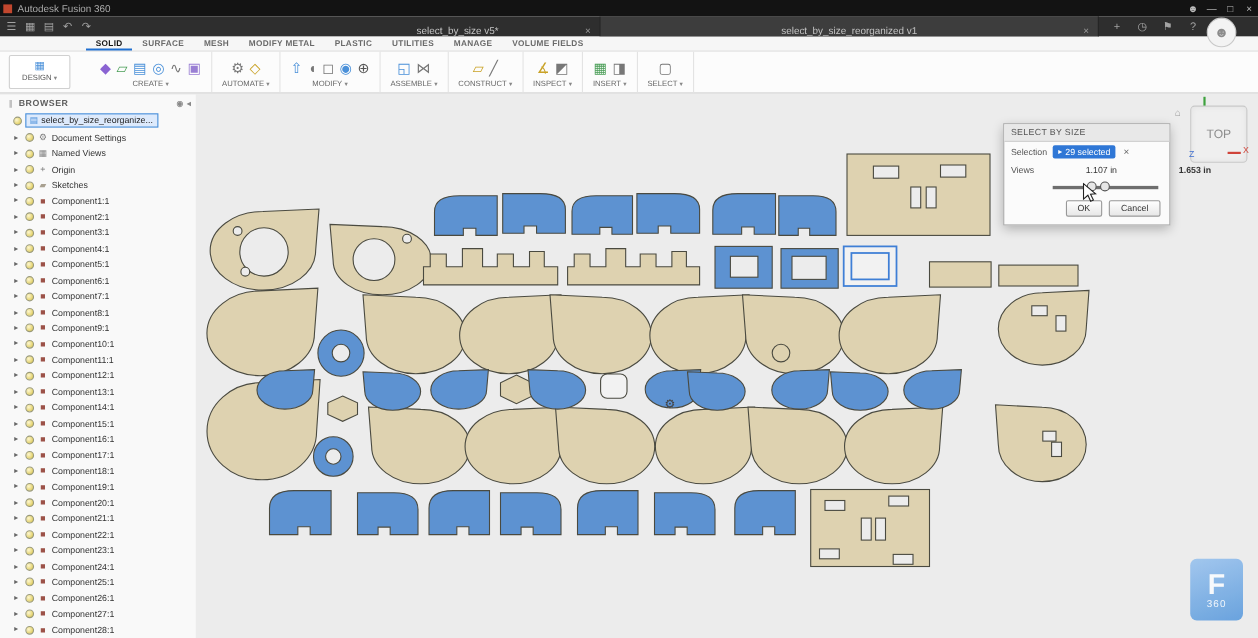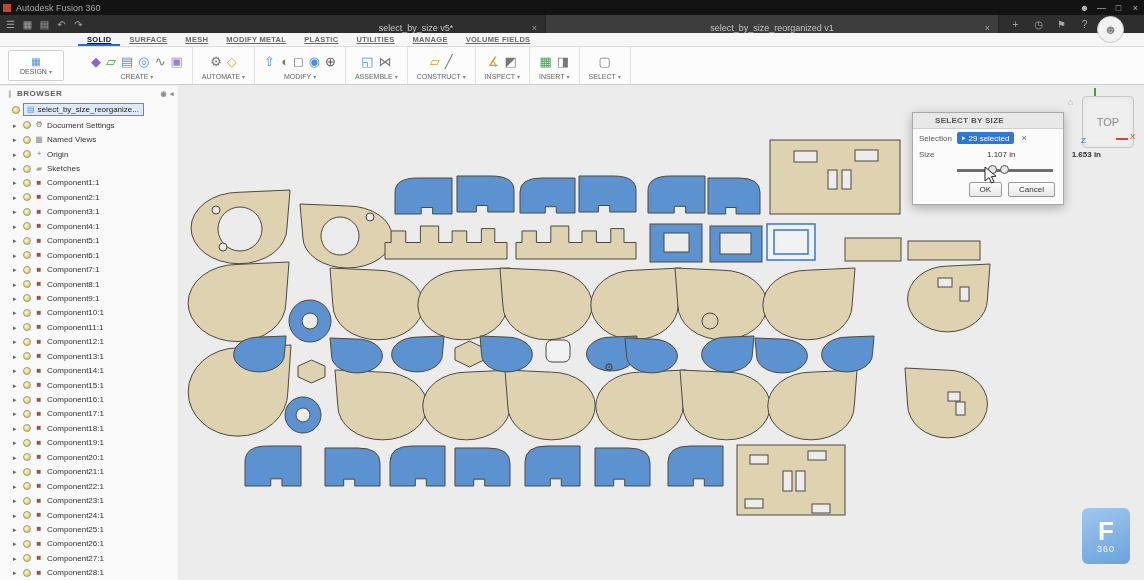--- a/index.html
+++ b/index.html
@@ -26,21 +26,21 @@
   .doctab.active{background:#3d3d3d;}
   .doctab .tclose{position:absolute;right:8px;color:#9a9a9a;font-size:9px;}
   .tab-right{margin-left:8px;display:flex;align-items:center;gap:6px;color:#a9a9a9;font-size:10px;}
   .avatar{position:absolute;right:20px;top:16px;width:27px;height:27px;border-radius:50%;
           background:#f3f3f3;border:1px solid #c9c9c9;z-index:60;display:flex;align-items:center;
           justify-content:center;color:#8b8b8b;font-size:13px;box-sizing:border-box;}
 
   
   .ribbontabs{position:absolute;left:0;top:33px;width:100%;height:14px;background:#f6f6f6;
               border-bottom:1px solid #dcdcdc;display:flex;padding-left:78px;box-sizing:border-box;z-index:45;}
-  .rtab{font-size:7.5px;font-weight:bold;color:#6a6a6a;padding:0 9px;line-height:14px;letter-spacing:.3px;text-decoration:underline;}
+  .rtab{font-size:7.5px;font-weight:bold;color:#6a6a6a;padding:0 9px;line-height:14px;letter-spacing:.3px;}
   .rtab.active{color:#151515;box-shadow:inset 0 -2px 0 #1f6fd0;}
 
   
   .toolbar{position:absolute;left:0;top:47px;width:100%;height:37px;background:#fcfcfc;
            border-bottom:1px solid #cfcfcf;display:flex;align-items:stretch;z-index:45;}
   .designbox{margin:3px 8px;border:1px solid #d0d0d0;border-radius:2px;background:#fff;width:54px;
              display:flex;flex-direction:column;align-items:center;justify-content:center;gap:1px;}
   .designbox .dico{font-size:10px;color:#4a90d9;line-height:1;}
   .dlabel{font-size:7px;color:#555;display:flex;gap:2px;align-items:center;}
   .tgroups{display:flex;margin-left:10px;}
@@ -70,21 +70,21 @@
   .brow{display:flex;align-items:center;gap:3px;padding-left:13px;height:14.45px;}
   .tri{color:#666;font-size:7px;width:7px;line-height:1;}
   .bulb{width:8px;height:8px;border-radius:50%;flex:0 0 8px;box-sizing:border-box;
         background:radial-gradient(circle at 35% 35%,#fdf6cf,#e8d87a 60%,#b9a94e);border:1px solid #9a9a7a;}
   .nico{font-size:8px;line-height:1;width:10px;text-align:center;flex:0 0 10px;}
   .blabel{font-size:8px;color:#333;white-space:nowrap;}
 
   
   .dialog{position:absolute;left:912px;top:112px;width:150px;z-index:30;background:#fbfbfb;
           border:1px solid #a9a9a9;box-shadow:0 3px 10px rgba(0,0,0,.28);font-size:8px;color:#3a3a3a;}
-  .dheader{background:#e8e8e8;border-bottom:1px solid #cfcfcf;padding:3px 22px;font-size:8px;color:#555;font-weight:bold;letter-spacing:.3px;}
+  .dheader{background:#e8e8e8;border-bottom:1px solid #cfcfcf;padding:3px 6px;font-size:8px;color:#555;font-weight:normal;letter-spacing:.3px;}
   .drow{display:flex;align-items:center;padding:3px 6px;gap:4px;}
   .dlab{width:34px;color:#555;flex:0 0 34px;}
   .badge{background:#2f77d6;color:#fff;display:inline-flex;align-items:center;gap:3px;
          padding:1.5px 5px;border-radius:2px;font-size:8px;}
   .badge .cg{font-size:7px;}
   .dclose{color:#666;margin-left:3px;font-size:9px;}
   .dval{width:40px;border:none;background:transparent;font-size:8px;color:#333;font-family:inherit;padding:0;margin-left:30px;}
   .sliderwrap{flex:1;position:relative;height:10px;margin-right:4px;}
   .track{position:absolute;left:0;right:0;top:4px;height:3px;background:#6e6e6e;}
   .handle{position:absolute;top:0;width:9px;height:9px;border-radius:50%;background:#e6e6e6;
@@ -558,21 +558,21 @@
   <div class="dheader">SELECT BY SIZE</div>
   <div class="drow">
     <span class="dlab">Selection</span>
     <span class="badge">
       <span class="cg">▸</span>
       <span>29 selected</span>
     </span>
     <span class="dclose">×</span>
   </div>
   <div class="drow">
-    <span class="dlab">Size</span>
+    <span class="dlab">Views</span>
     <input class="dval" value="1.107 in" style="">
     <input class="dval" style="text-align: right; font-weight: bold;" value="1.653 in">
   </div>
   <div class="drow">
     <span class="dlab"></span>
     <span class="sliderwrap">
       <span class="track"></span>
     <span class="handle" style="left: calc(36% - 4px);"></span>
         <span class="handle" style="left: calc(49% - 4px);"></span>
       </span>

